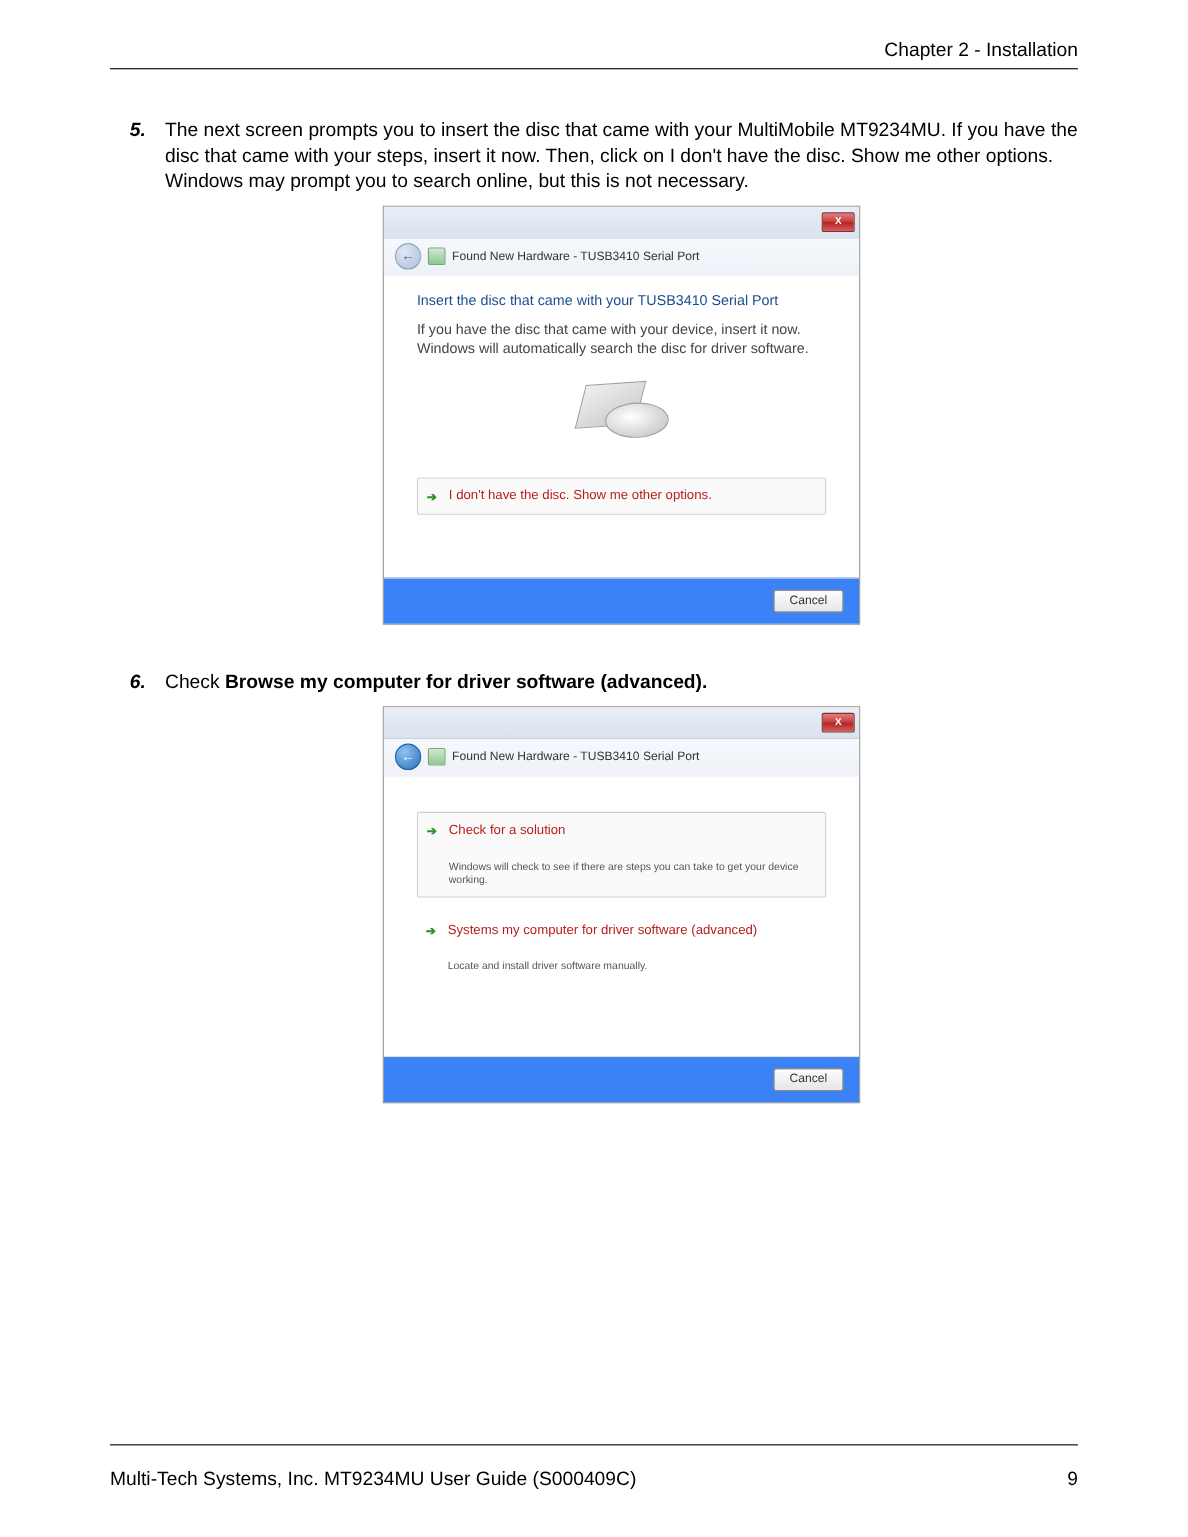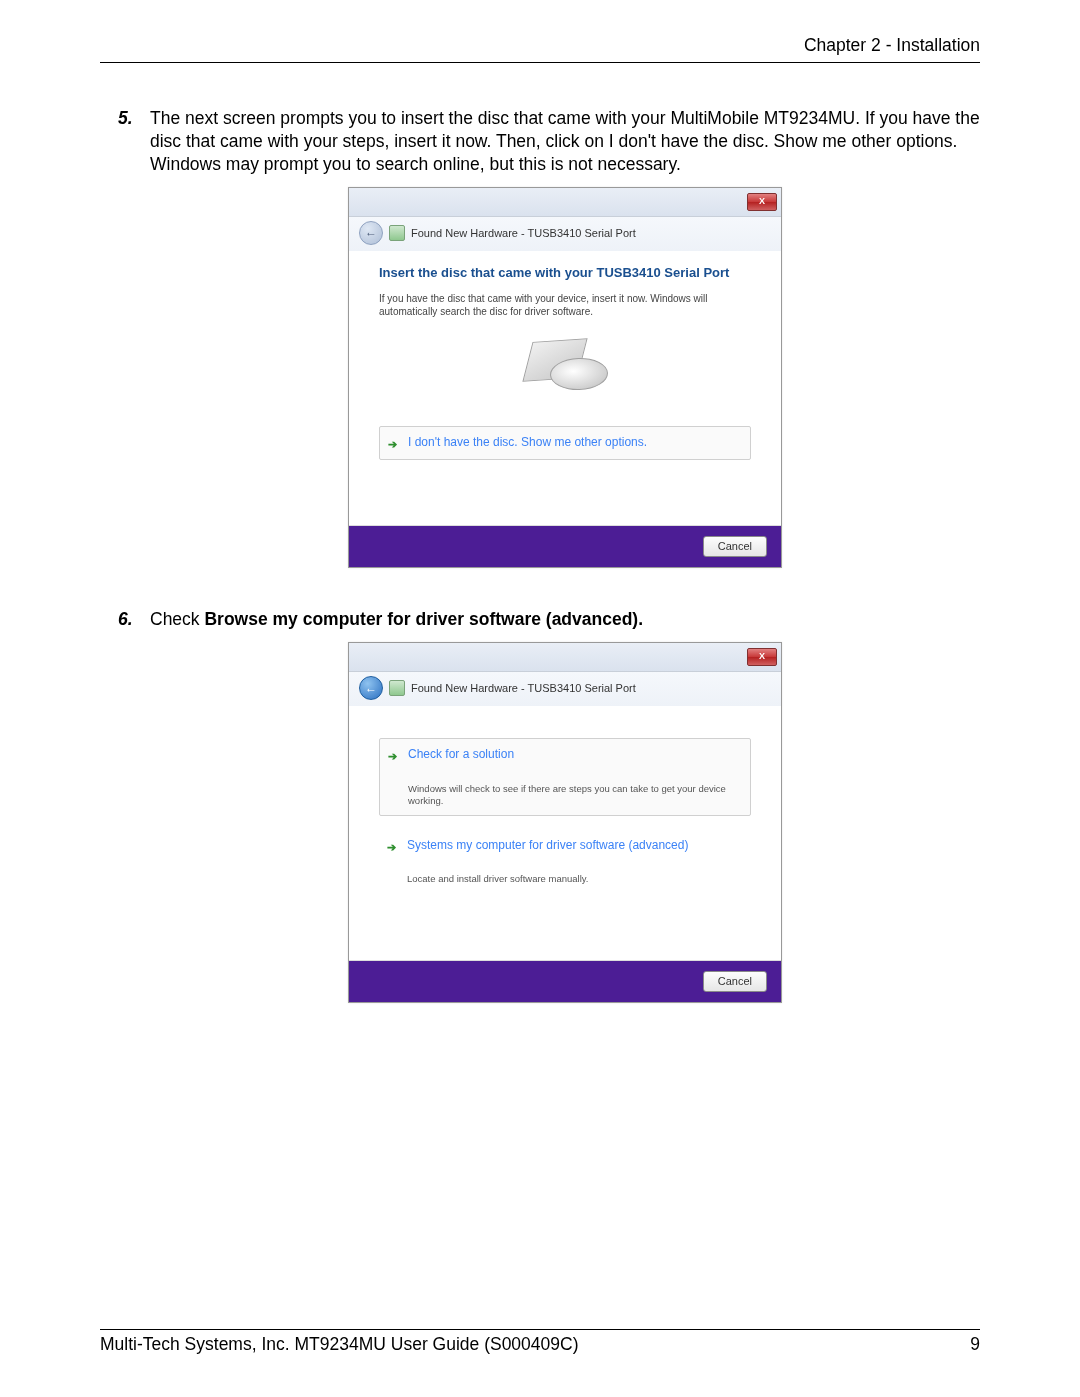--- a/index.html
+++ b/index.html
@@ -23,21 +23,21 @@
     text-align: right;
     font-size: 17.5px;
     margin-bottom: 44px;
   }
   .footer {
     position: absolute;
     bottom: 42px;
     left: 100px;
     right: 100px;
     border-top: 1px solid #000;
-    padding-top: 4px;
+    padding-top: 20px;
     font-size: 17.5px;
     display: flex;
     justify-content: space-between;
   }
   ol.steps {
     list-style: none;
     padding: 0;
     margin: 0;
   }
   ol.steps > li {
@@ -122,24 +122,23 @@
     border: 1px solid #7aa37a;
     border-radius: 2px;
   }
   .dlg-body {
     padding: 14px 30px 20px 30px;
   }
   .dlg-heading {
     color: #1a4f8f;
     font-size: 13px;
     margin-bottom: 10px;
-    font-weight: bold;
   }
   .dlg-text {
-    font-size: 10px;
+    font-size: 13px;
     color: #444;
     line-height: 1.3;
     margin-bottom: 18px;
   }
   .cd-illustration {
     width: 90px;
     height: 60px;
     margin: 0 auto 30px auto;
     position: relative;
   }
@@ -178,32 +177,32 @@
   }
   .option-btn .arrow {
     position: absolute;
     left: 8px;
     top: 10px;
     color: #2f8f2f;
     font-weight: bold;
     font-size: 11px;
   }
   .option-title {
-    color: #3b82f6;
+    color: #b91c1c;
     font-size: 12px;
   }
   .option-sub {
     color: #555;
     font-size: 9.5px;
     margin-top: 20px;
     line-height: 1.25;
   }
   .dlg-footer {
     border-top: 1px solid #ddd;
-    background: #4c1d95;
+    background: #3b82f6;
     padding: 10px 14px;
     display: flex;
     justify-content: flex-end;
   }
   .cancel {
     font-size: 11px;
     padding: 2px 14px;
     background: linear-gradient(#fdfdfd, #e6e6e6);
     border: 1px solid #8a8a8a;
     border-radius: 3px;

